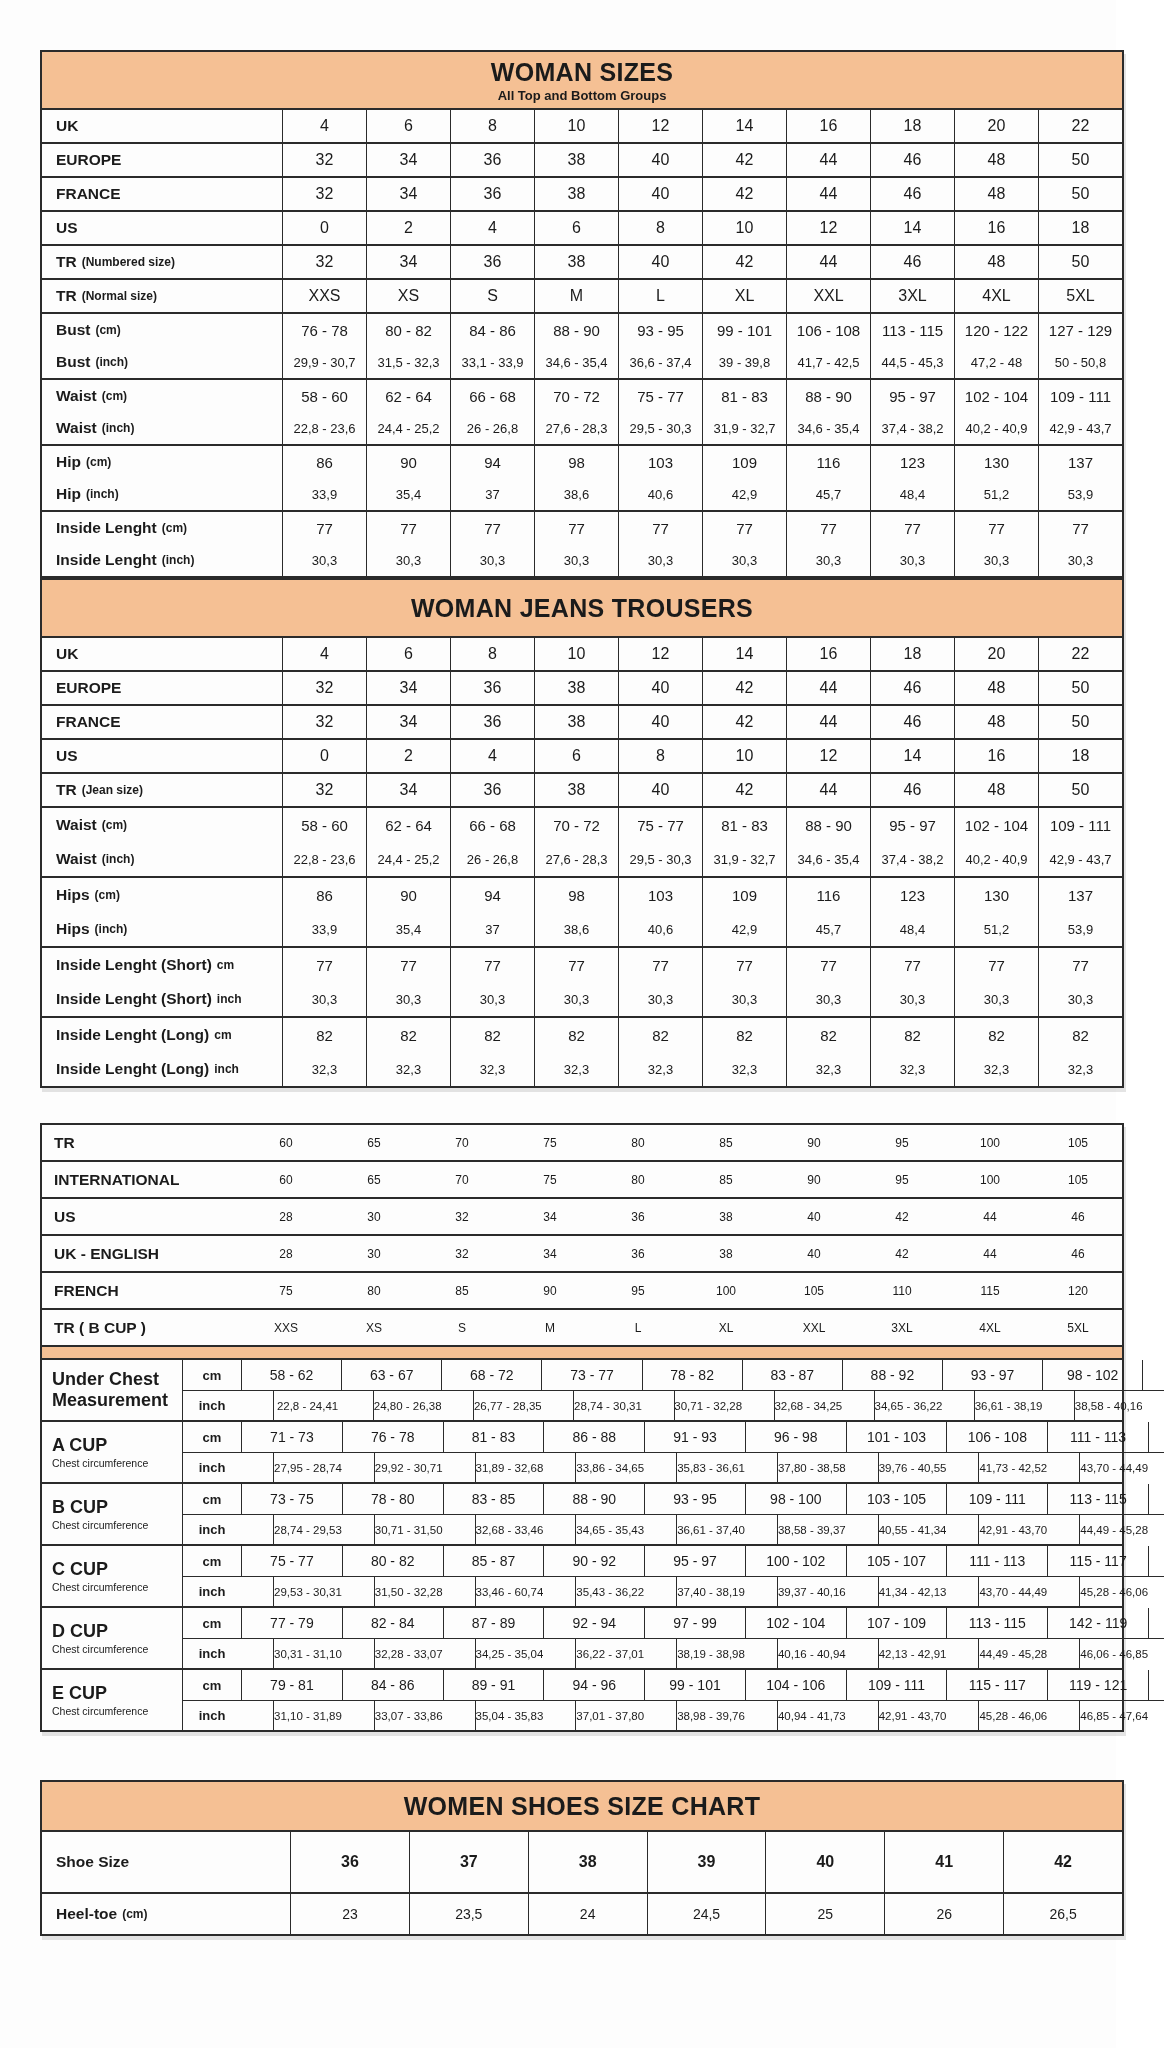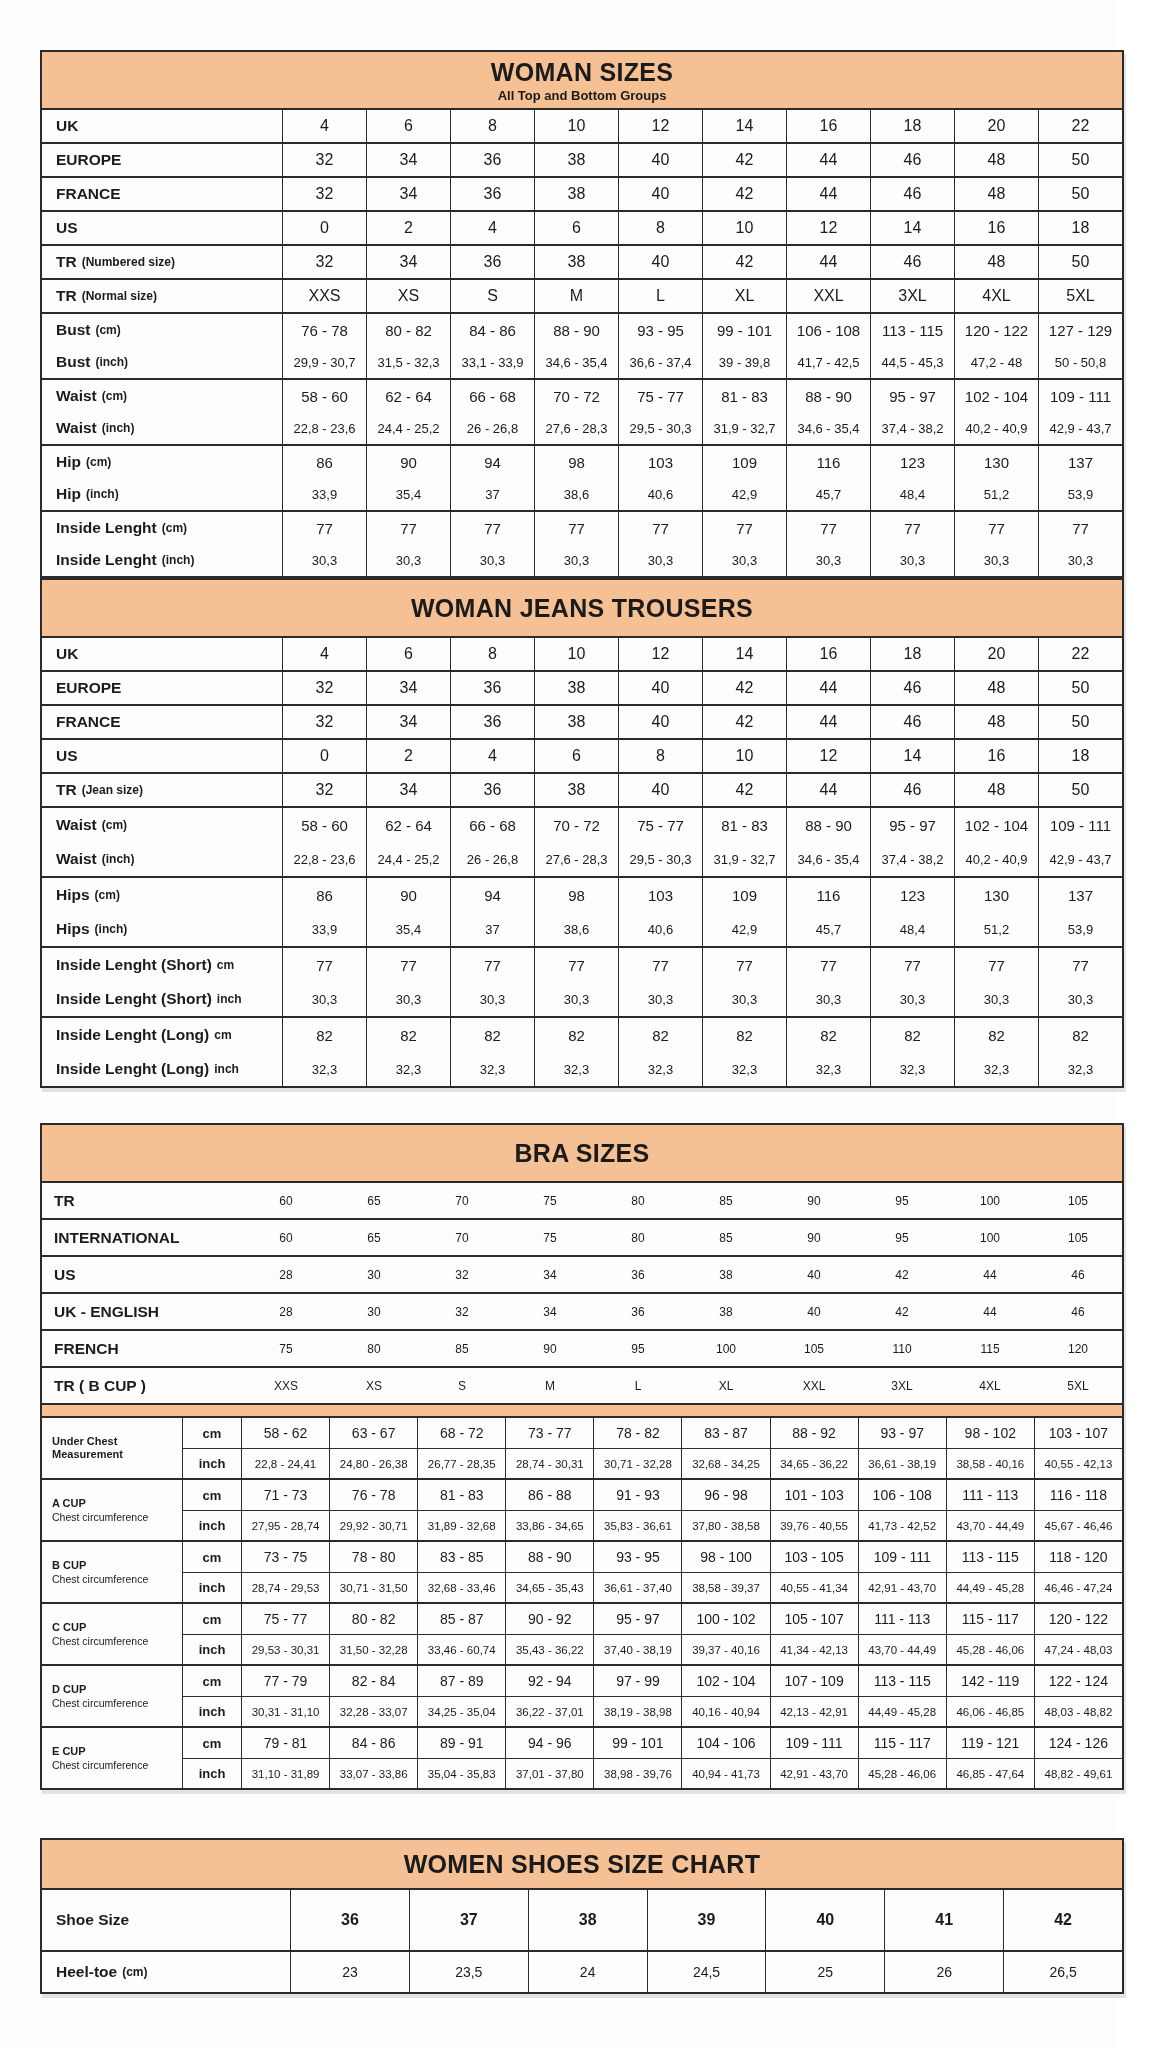--- a/index.html
+++ b/index.html
@@ -63,28 +63,28 @@
 
   .strip { height: 15px; background: #f5c094; border-top: 2px solid #2b2b2b; border-bottom: 2px solid #2b2b2b; }
 
   
   .cupgrp { display: flex; border-top: 2px solid #2b2b2b; align-items: stretch; }
   .cupgrid .cupgrp:first-child { border-top: none; }
   .cuplabel {
     width: 140px; flex: none; display: flex; flex-direction: column;
     justify-content: center; padding-left: 10px;
   }
-  .cupmain { font-weight: 700; font-size: 11px; line-height: 1.15; white-space: normal; }
+  .cupmain { font-weight: 700; font-size: 18px; line-height: 1.15; white-space: normal; }
   .cupsub { font-size: 10.5px; margin-top: 1px; }
   .cupright { flex: 1; border-left: 1.5px solid #2b2b2b; display: flex; flex-direction: column; }
   .cuprow { display: flex; height: 30px; }
   .cuprow + .cuprow { border-top: 1px solid #2b2b2b; }
   .cuprow .cell.unitcell { flex: none; width: 58px; border-left: none; font-weight: 700; font-size: 13px; }
   .cuprow .val { font-size: 14px; }
-  .cuprow.inchrow .val { font-size: 11.5px; }
+  .cuprow.inchrow .val { font-size: 11.5px; margin-left: 32px; }
 
   
   #t4 .cell.lbl { width: 248px; }
   #t4 .grp:first-child .row { height: 60px; }
   #t4 .grp:last-child .row { height: 40px; }
   #t4 .grp:first-child .val { font-weight: 700; font-size: 16px; }
   #t4 .grp:last-child .val { font-size: 14px; }
 </style>
 </head>
 <body>
@@ -564,23 +564,20 @@
             <div class="cell val">32,3</div>
             <div class="cell val">32,3</div>
             <div class="cell val">32,3</div>
             <div class="cell val">32,3</div>
           </div>
         </div>
       </div>
   </section>
 
   <section id="t3" class="tbl">
-    <header class="band">
-      <div class="band-title">BRA SIZES</div>
-    </header>
     <div class="grid simple">
         <div class="grp">
           <div class="row">
             <div class="cell lbl">
               <div class="lblmain">TR</div>
             </div>
             <div class="cell val">60</div>
             <div class="cell val">65</div>
             <div class="cell val">70</div>
             <div class="cell val">75</div>

